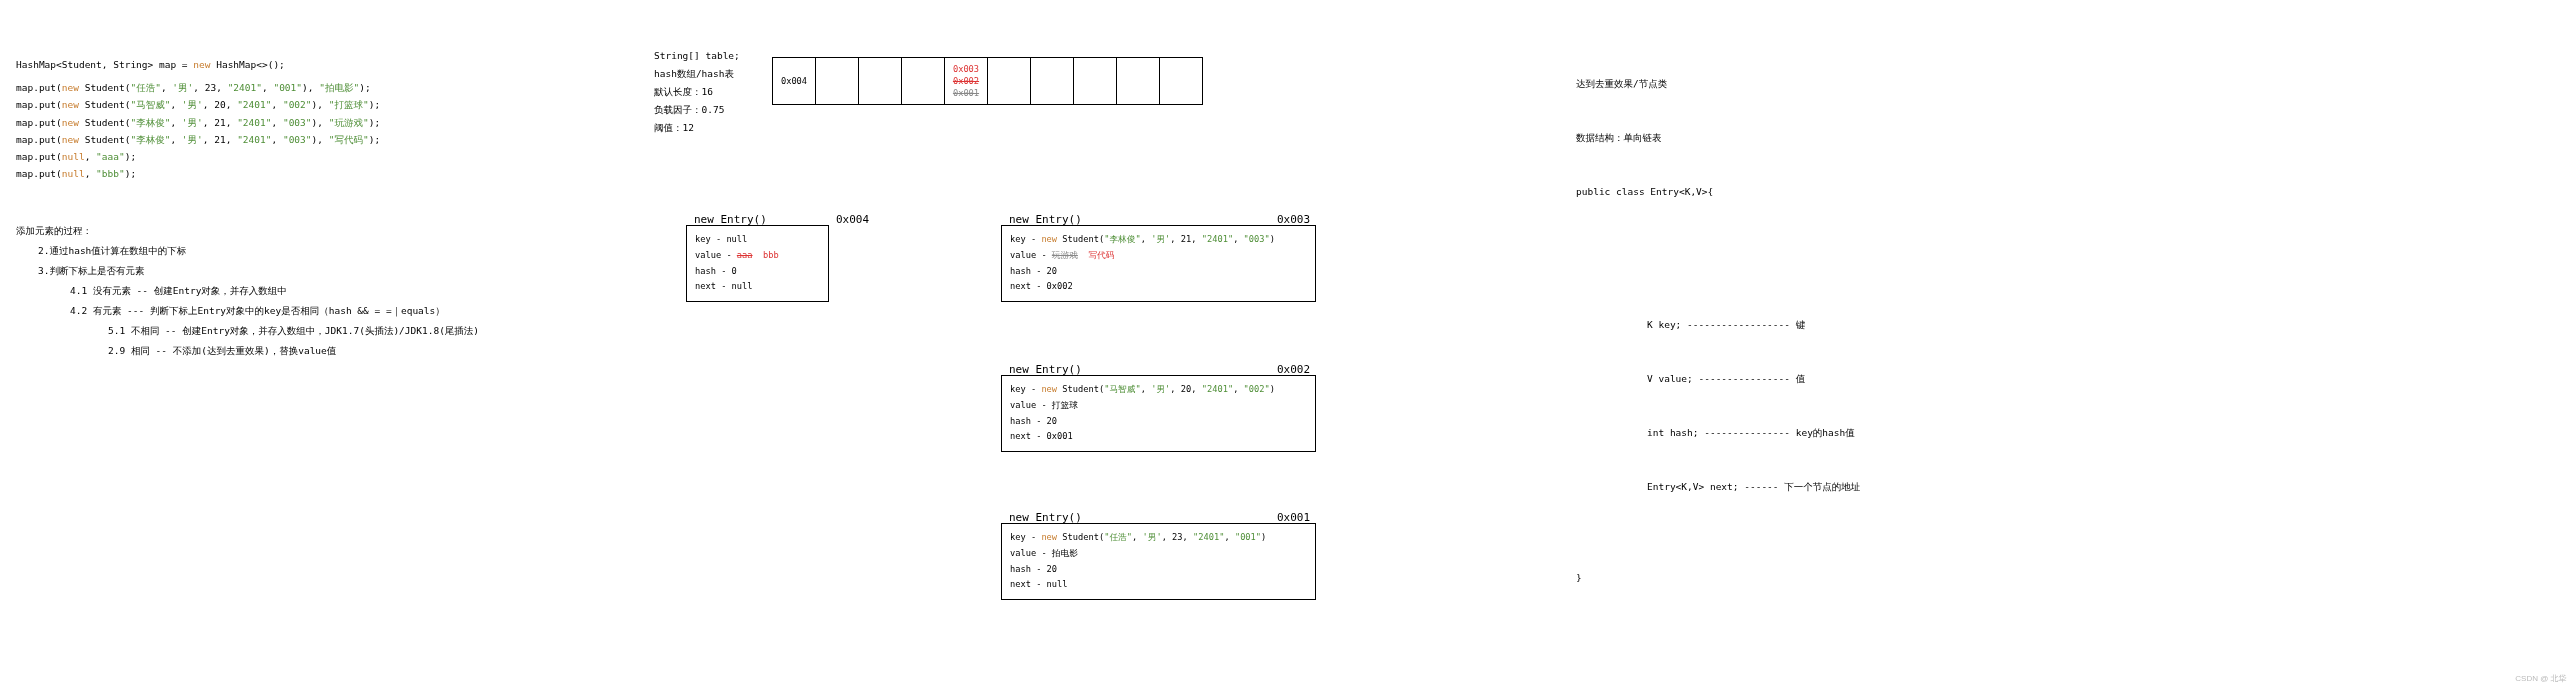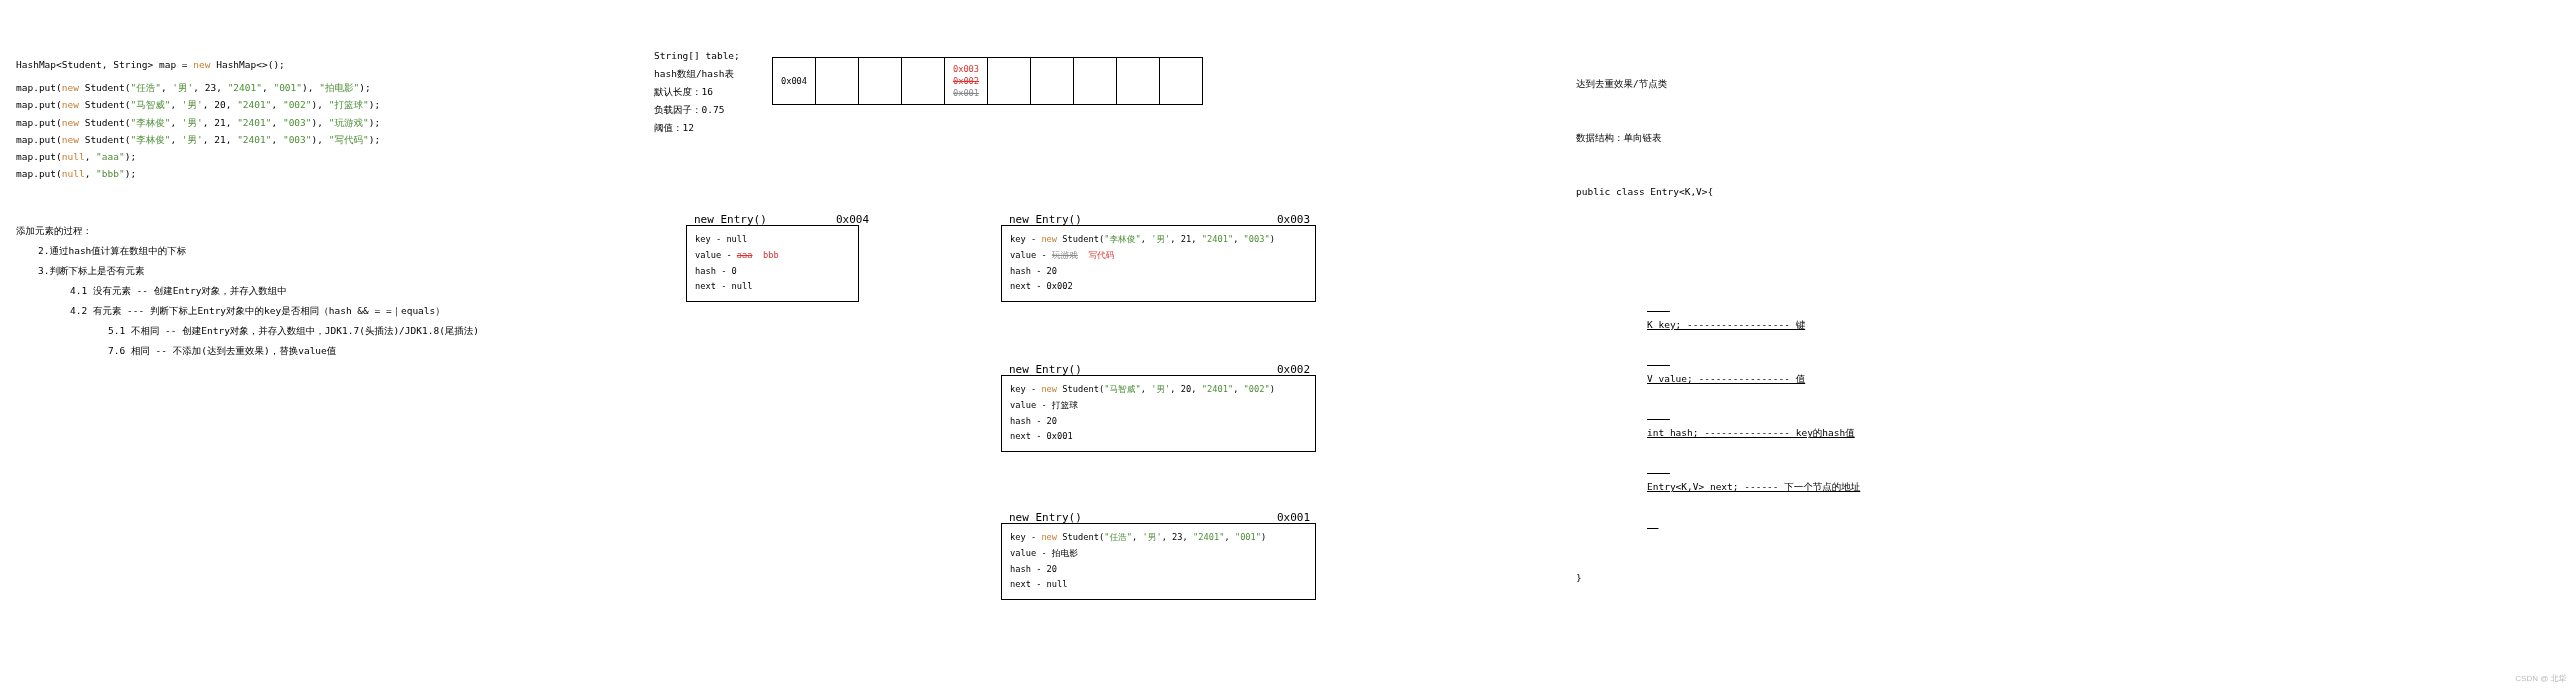--- a/index.html
+++ b/index.html
@@ -95,21 +95,21 @@
 <div class="code-block" style="left:16px; top:221px; line-height:2.1;">
   <div>添加元素的过程：</div>
   <div style="padding-left:22px">
     <div>2.通过hash值计算在数组中的下标</div>
     <div>3.判断下标上是否有元素</div>
     <div style="padding-left:32px">
       <div>4.1 没有元素 -- 创建Entry对象，并存入数组中</div>
       <div>4.2 有元素 --- 判断下标上Entry对象中的key是否相同（hash &amp;&amp; = =｜equals）</div>
       <div style="padding-left:38px">
         <div>5.1 不相同  -- 创建Entry对象，并存入数组中，JDK1.7(头插法)/JDK1.8(尾插法)</div>
-        <div>7.6  相同   --  不添加(达到去重效果)，替换value值</div>
+        <div>2.9  相同   --  不添加(达到去重效果)，替换value值</div>
       </div>
     </div>
   </div>
 </div>
 
 <div class="code-block" style="left:654px; top:47px; line-height:1.9;">
   <div>String[] table;</div>
   <div>hash数组/hash表</div>
   <div>默认长度：16</div>
   <div>负载因子：0.75</div>
@@ -134,21 +134,21 @@
     <td></td>
     <td></td>
   </tr>
 </tbody>
   </table>
 
 <div class="entry-label" style="left:694px; top:213px;">
   <span>new Entry()</span>
 </div>
 <div class="entry-label" style="left:836px; top:213px;">0x004</div>
-<div class="entry-box" style="left:686px; top:225px; width:173px;">
+<div class="entry-box" style="left:686px; top:225px; width:143px;">
   <div>key - null</div>
   <div>
     <span>value - </span><span class="strike red">aaa</span>&nbsp;&nbsp;<span class="red">bbb</span>
   </div>
   <div>hash - 0</div>
   <div>next - null</div>
 </div>
 
 <div class="entry-label" style="left:1009px; top:213px;">new Entry()</div>
 <div class="entry-label" style="left:1277px; top:213px;">0x003</div>
@@ -183,21 +183,21 @@
   <div>value - 拍电影</div>
   <div>hash - 20</div>
   <div>next - null</div>
 </div>
 
 <div class="right-col" style="left:1576px; top:39px;">
   <div>达到去重效果/节点类</div>
   <div>数据结构：单向链表</div>
   <div>public class Entry&lt;K,V&gt;{</div>
   <div style="height:6.3px"></div>
-  <div style="padding-left:71px;text-decoration:underline;">
+  <div style="padding-left:71px;">
     <div>K key; ------------------ 键</div>
     <div>V value; ---------------- 值</div>
     <div>int hash; --------------- key的hash值</div>
     <div>Entry&lt;K,V&gt; next; ------ 下一个节点的地址</div>
   </div>
   <div>}</div>
 </div>
 
 <div class="watermark">CSDN @ 北牮</div>
 

